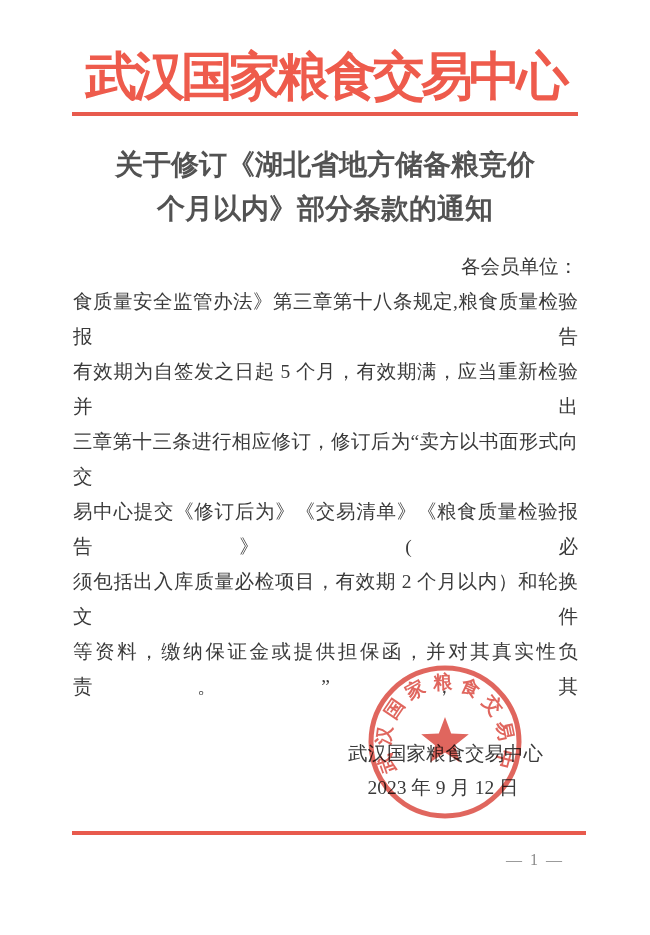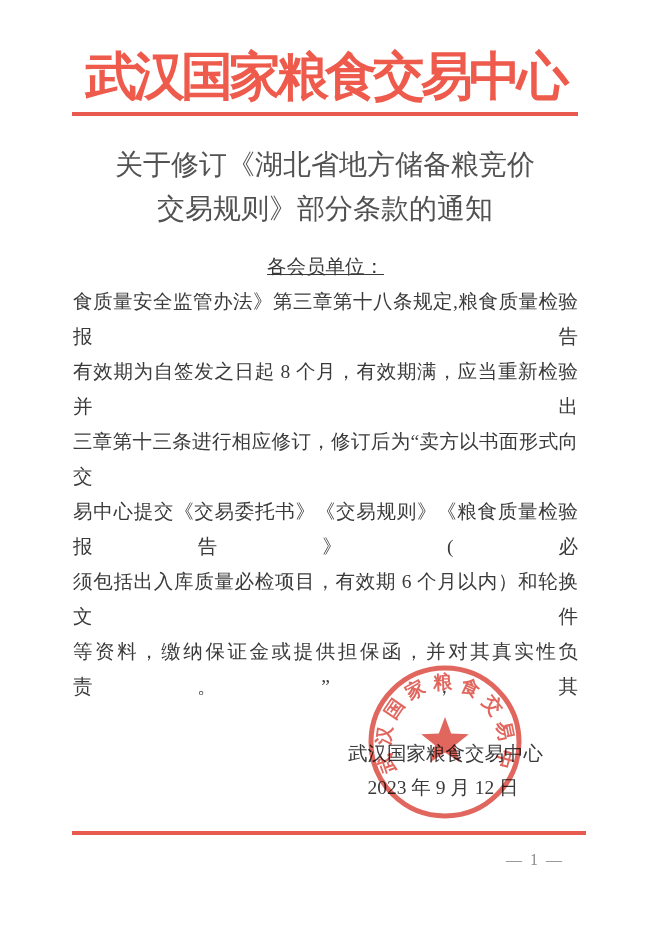--- a/index.html
+++ b/index.html
@@ -37,35 +37,35 @@
   .rule-top   { top: 112px; left: 72px; width: 506px; }
   .rule-footer{ top: 831px; left: 72px; width: 514px; }
 
   
   .doc-title {
     position: absolute;
     top: 143px; left: 0; right: 0;
     text-align: center;
     font-size: 28px;
     line-height: 44px;
-    font-weight: normal;
+    font-weight: bold;
     color: #525252;
   }
 
   
   .body-text {
     position: absolute;
     top: 249px; left: 73px;
     width: 505px;
     font-size: 19.5px;
     line-height: 35px;
     color: #3a3a3a;
   }
   .line { text-align: justify; text-align-last: justify; }
-  .line.no-just { text-align: center; text-align-last: auto; text-decoration: underline; }
+  .line.no-just { text-align: right; text-align-last: auto; }
   .line.indent { text-indent: 2em; }
 
   
   .signature {
     position: absolute;
     top: 737px; left: 348px;
     width: 190px;
     text-align: center;
     font-size: 19.5px;
     line-height: 34px;
@@ -98,30 +98,30 @@
 <body>
 
 <div class="page">
 
   <div class="letterhead">武汉国家粮食交易中心</div>
 
   <div class="rule rule-top"></div>
 
   <div class="doc-title">
     <div>关于修订《湖北省地方储备粮竞价</div>
-    <div>交易规则》部分条款的通知</div>
+    <div>个月以内》部分条款的通知</div>
   </div>
 
   <div class="body-text">
     <div class="line no-just">各会员单位：</div>
     <div class="line">食质量安全监管办法》第三章第十八条规定,粮食质量检验报告</div>
-    <div class="line">有效期为自签发之日起 8 个月，有效期满，应当重新检验并出</div>
+    <div class="line">有效期为自签发之日起 5 个月，有效期满，应当重新检验并出</div>
     <div class="line">三章第十三条进行相应修订，修订后为“卖方以书面形式向交</div>
-    <div class="line">易中心提交《交易委托书》《交易规则》《粮食质量检验报告》(必</div>
-    <div class="line">须包括出入库质量必检项目，有效期 6 个月以内）和轮换文件</div>
+    <div class="line">易中心提交《修订后为》《交易清单》《粮食质量检验报告》(必</div>
+    <div class="line">须包括出入库质量必检项目，有效期 2 个月以内）和轮换文件</div>
     <div class="line">等资料，缴纳保证金或提供担保函，并对其真实性负责。”，其</div>
 
   </div>
 
   <div class="signature">
     <div>武汉国家粮食交易中心</div>
     <div>2023 年 9 月 12 日</div>
   </div>
 
   <svg class="seal" viewBox="0 0 170 170">

